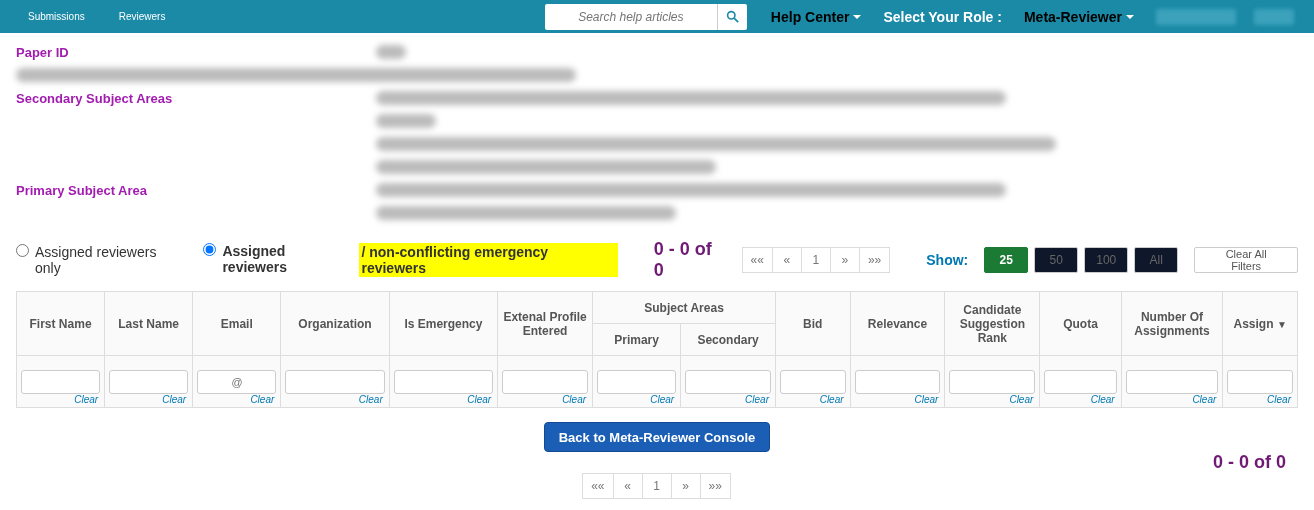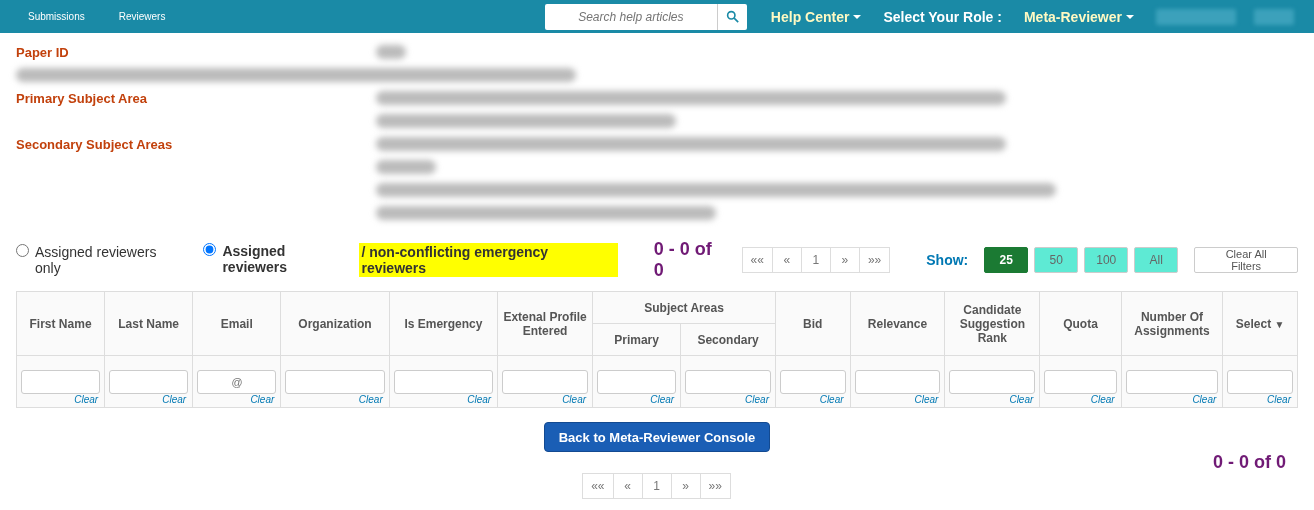--- a/index.html
+++ b/index.html
@@ -48,21 +48,21 @@
     height: 26px;
     background: #fff;
     border: none;
     border-left: 1px solid #ccc;
     color: #1a8aa6;
     cursor: pointer;
     border-radius: 0 2px 2px 0;
     display:flex;align-items:center;justify-content:center;
   }
   .nav-drop {
-    color: #fef9c3;
+    color: #000000;
     font-weight: bold;
     font-size: 14px;
     padding: 0 10px;
     cursor: pointer;
     display: flex;
     align-items: center;
     gap: 4px;
   }
   .nav-label {
     color: #fff;
@@ -87,21 +87,21 @@
   }
   .meta-row {
     display: flex;
     align-items: flex-start;
     margin-bottom: 6px;
   }
   .meta-row .label {
     width: 360px;
     font-size: 13px;
     font-weight: bold;
-    color: #c2410c;
+    color: #a21caf;
   }
   .meta-row .value {
     flex: 1;
   }
   .blur-text {
     height: 14px;
     background: #bbb;
     border-radius: 7px;
     filter: blur(3px);
     display:inline-block;
@@ -152,21 +152,21 @@
   }
   .show-label {
     color: #0078b3;
     font-weight: bold;
     font-size: 14px;
     margin-left: 20px;
   }
   .show-btns { display: flex; gap: 6px; }
   .show-btn {
     border: 1px solid #ccc;
-    background: #5eead4;
+    background: #0f172a;
     height: 26px;
     min-width: 44px;
     font-size: 12px;
     color: #666;
     cursor: pointer;
     border-radius: 2px;
   }
   .show-btn.active {
     background: #1b7a33;
     border-color: #1b7a33;
@@ -272,33 +272,33 @@
 <div class="content">
 
   <div class="meta-row">
     <div class="label">Paper ID</div>
     <div class="value"><span class="blur-text" style="width:30px"></span></div>
   </div>
   <div class="meta-row">
     <div class="value"><span class="blur-text" style="width:560px"></span></div>
   </div>
   <div class="meta-row">
-    <div class="label">Primary Subject Area</div>
-    <div class="value">
-      <span class="blur-text" style="width:630px"></span><br>
-      <span class="blur-text" style="width:300px;margin-top:6px"></span>
-    </div>
-  </div>
-  <div class="meta-row">
     <div class="label">Secondary Subject Areas</div>
     <div class="value">
       <span class="blur-text" style="width:630px"></span><br>
       <span class="blur-text" style="width:60px;margin-top:6px"></span><br>
       <span class="blur-text" style="width:680px;margin-top:6px"></span><br>
       <span class="blur-text" style="width:340px;margin-top:6px"></span>
+    </div>
+  </div>
+  <div class="meta-row">
+    <div class="label">Primary Subject Area</div>
+    <div class="value">
+      <span class="blur-text" style="width:630px"></span><br>
+      <span class="blur-text" style="width:300px;margin-top:6px"></span>
     </div>
   </div>
 
   <div class="controls-row">
     <div class="radio-group">
       <label class="radio-opt">
         <input type="radio" name="view" style="">
         <span>Assigned reviewers only</span>
       </label>
       <label class="radio-opt">
@@ -350,21 +350,21 @@
         <th rowspan="2">Organization</th>
         <th rowspan="2">Is Emergency</th>
         <th rowspan="2">Extenal Profile Entered</th>
         <th colspan="2">Subject Areas</th>
         <th rowspan="2">Bid</th>
         <th rowspan="2">Relevance</th>
         <th rowspan="2">Candidate Suggestion Rank</th>
         <th rowspan="2">Quota</th>
         <th rowspan="2">Number Of Assignments</th>
         <th rowspan="2">
-          <span>Select</span>
+          <span>Assign</span>
           <span class="sort-arrow">▼</span>
         </th>
       </tr>
       <tr>
         <th>Primary</th>
         <th>Secondary</th>
       </tr>
       <tr>
         <td class="filter-cell"><input class="filter-input" style=""><span class="clear-link">Clear</span></td>
         <td class="filter-cell"><input class="filter-input" style=""><span class="clear-link">Clear</span></td>

